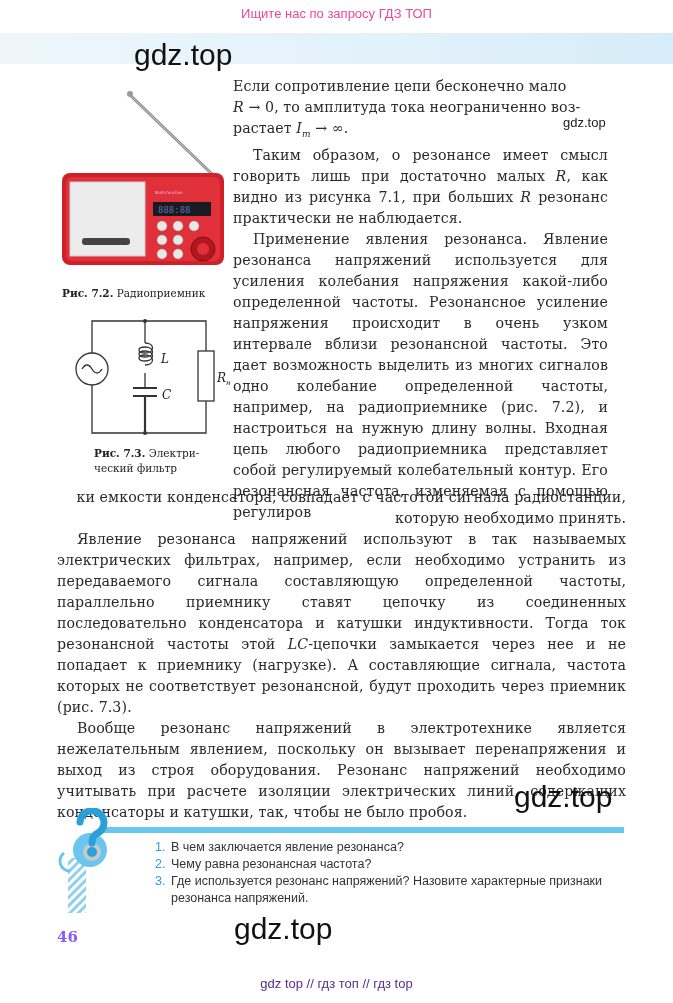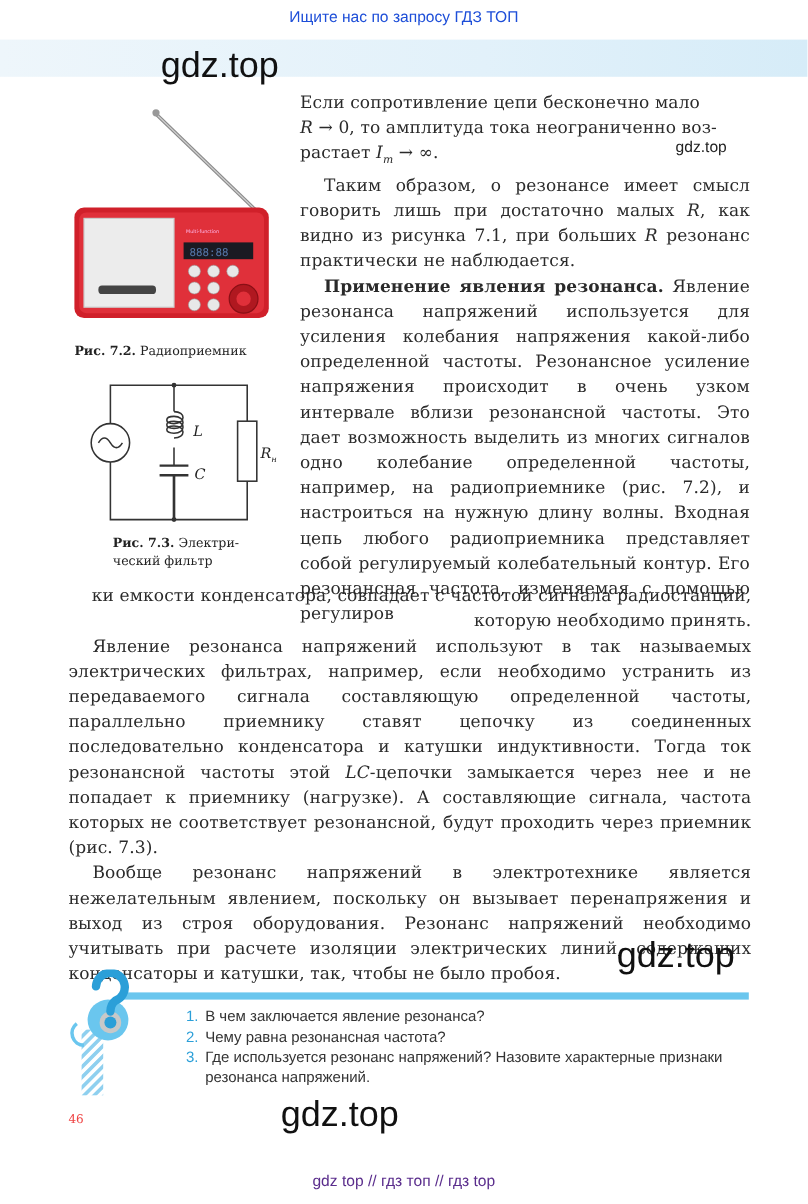--- a/index.html
+++ b/index.html
@@ -1,45 +1,45 @@
 <!DOCTYPE html>
 <html><head>
 <meta charset="utf-8">
 <style>
   html, body { margin: 0; padding: 0; background: #ffffff; }
   body { width: 673px; height: 1003px; position: relative; overflow: hidden; font-family: "DejaVu Serif", serif; color: #2a2a2a; }
-  .top-banner { position: absolute; top: 6px; left: 0; width: 673px; text-align: center; font-family: "Liberation Sans", sans-serif; font-size: 13px; color: #1d4ed8; }
+  .top-banner { position: absolute; top: 6px; left: 0; width: 673px; text-align: center; font-family: "Liberation Sans", sans-serif; font-size: 13px; color: #ec4899; }
   .header-band { position: absolute; top: 33px; left: 0; width: 673px; height: 31px; background: linear-gradient(90deg, #eef6fb 0%, #e2f1fa 60%, #d6ecf8 100%); }
   .wm { position: absolute; font-family: "Liberation Sans", sans-serif; color: #111; }
   .wm-1 { top: 38px; left: 134px; font-size: 30px; }
   .wm-2 { top: 115px; left: 563px; font-size: 13px; color: #222; }
   .wm-3 { top: 780px; left: 514px; font-size: 30px; }
   .wm-4 { top: 912px; left: 234px; font-size: 30px; }
 
-  .col-right { position: absolute; left: 250px; top: 76px; width: 375px; }
+  .col-right { position: absolute; left: 233px; top: 76px; width: 375px; }
   .full { position: absolute; left: 57px; width: 569px; }
   p { margin: 0; font-size: 14.2px; line-height: 21px; text-align: justify; letter-spacing: 0.1px; }
   p.ind { text-indent: 20px; }
   .i { font-style: italic; }
-  .b { font-weight: bold; }
+  .b { font-weight: normal; }
 
   .fig-radio { position: absolute; left: 60px; top: 85px; width: 170px; height: 185px; }
   .cap { position: absolute; font-size: 10.5px; color: #222; font-family: "DejaVu Serif", serif; }
   .cap b { font-weight: bold; }
   .cap-1 { left: 62px; top: 287px; }
   .cap-2 { left: 94px; top: 446px; width: 130px; line-height: 15px; }
   .fig-circuit { position: absolute; left: 65px; top: 318px; width: 170px; height: 120px; }
 
   .q-line { position: absolute; left: 100px; top: 827px; width: 524px; height: 6px; background: #6ac6ee; }
   .q-icon { position: absolute; left: 54px; top: 808px; width: 70px; height: 105px; }
   .questions { position: absolute; left: 155px; top: 839px; width: 470px; font-family: "Liberation Sans", sans-serif; font-size: 12.5px; line-height: 17px; color: #333; }
   .q-item { display: flex; }
   .q-num { color: #2b9fd8; font-style: normal; width: 16px; flex: none; }
   .q-text { }
-  .page-num { position: absolute; left: 57px; top: 928px; font-size: 10px; font-weight: normal; color: #ef4444; }
+  .page-num { position: absolute; left: 57px; top: 928px; font-size: 15px; font-weight: bold; color: #8b5cf6; }
   .footer { position: absolute; top: 976px; left: 0; width: 673px; text-align: center; font-family: "Liberation Sans", sans-serif; font-size: 13px; color: #5a2d8c; }
 </style>
 </head>
 <body>
 
 <div class="top-banner">Ищите нас по запросу ГДЗ ТОП</div>
 <div class="header-band"></div>
 <div class="wm wm-1">gdz.top</div>
 
 <svg class="fig-radio" viewBox="0 0 170 185">

